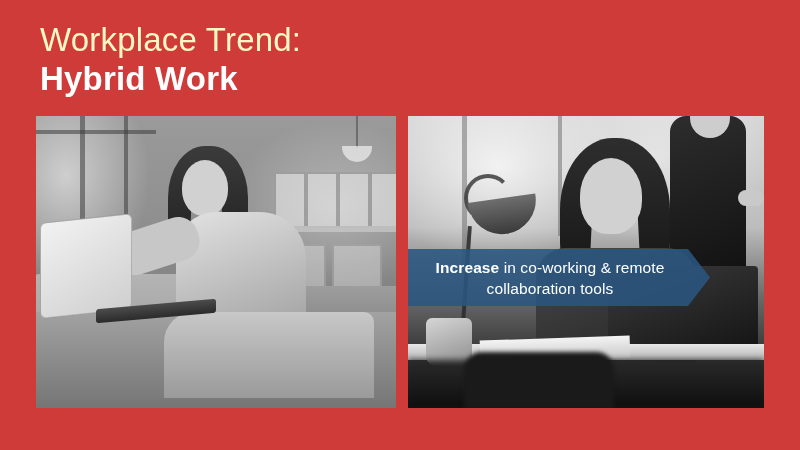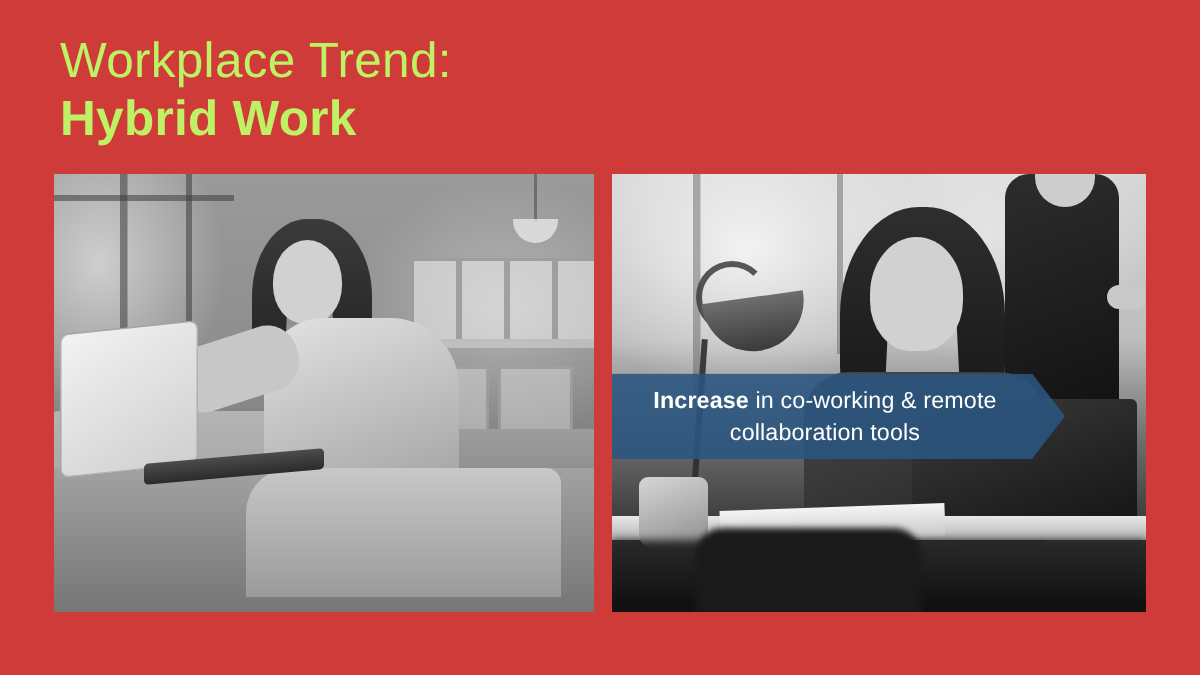--- a/index.html
+++ b/index.html
@@ -24,29 +24,29 @@
   #title-block {
     position: absolute;
     left: 40px;
     top: 20px;
     width: 520px;
   }
   .title-line-1 {
     font-size: 33px;
     line-height: 39px;
     font-weight: 300;
-    color: #bef264;
+    color: #fef9c3;
     letter-spacing: 0.2px;
     white-space: nowrap;
   }
   .title-line-2 {
     font-size: 33px;
     line-height: 40px;
     font-weight: 800;
-    color: #bef264;
+    color: #ffffff;
     letter-spacing: 0.2px;
     white-space: nowrap;
   }
 
   
   .photo-card {
     position: absolute;
     overflow: hidden;
     background: #8c8c8c;
   }

